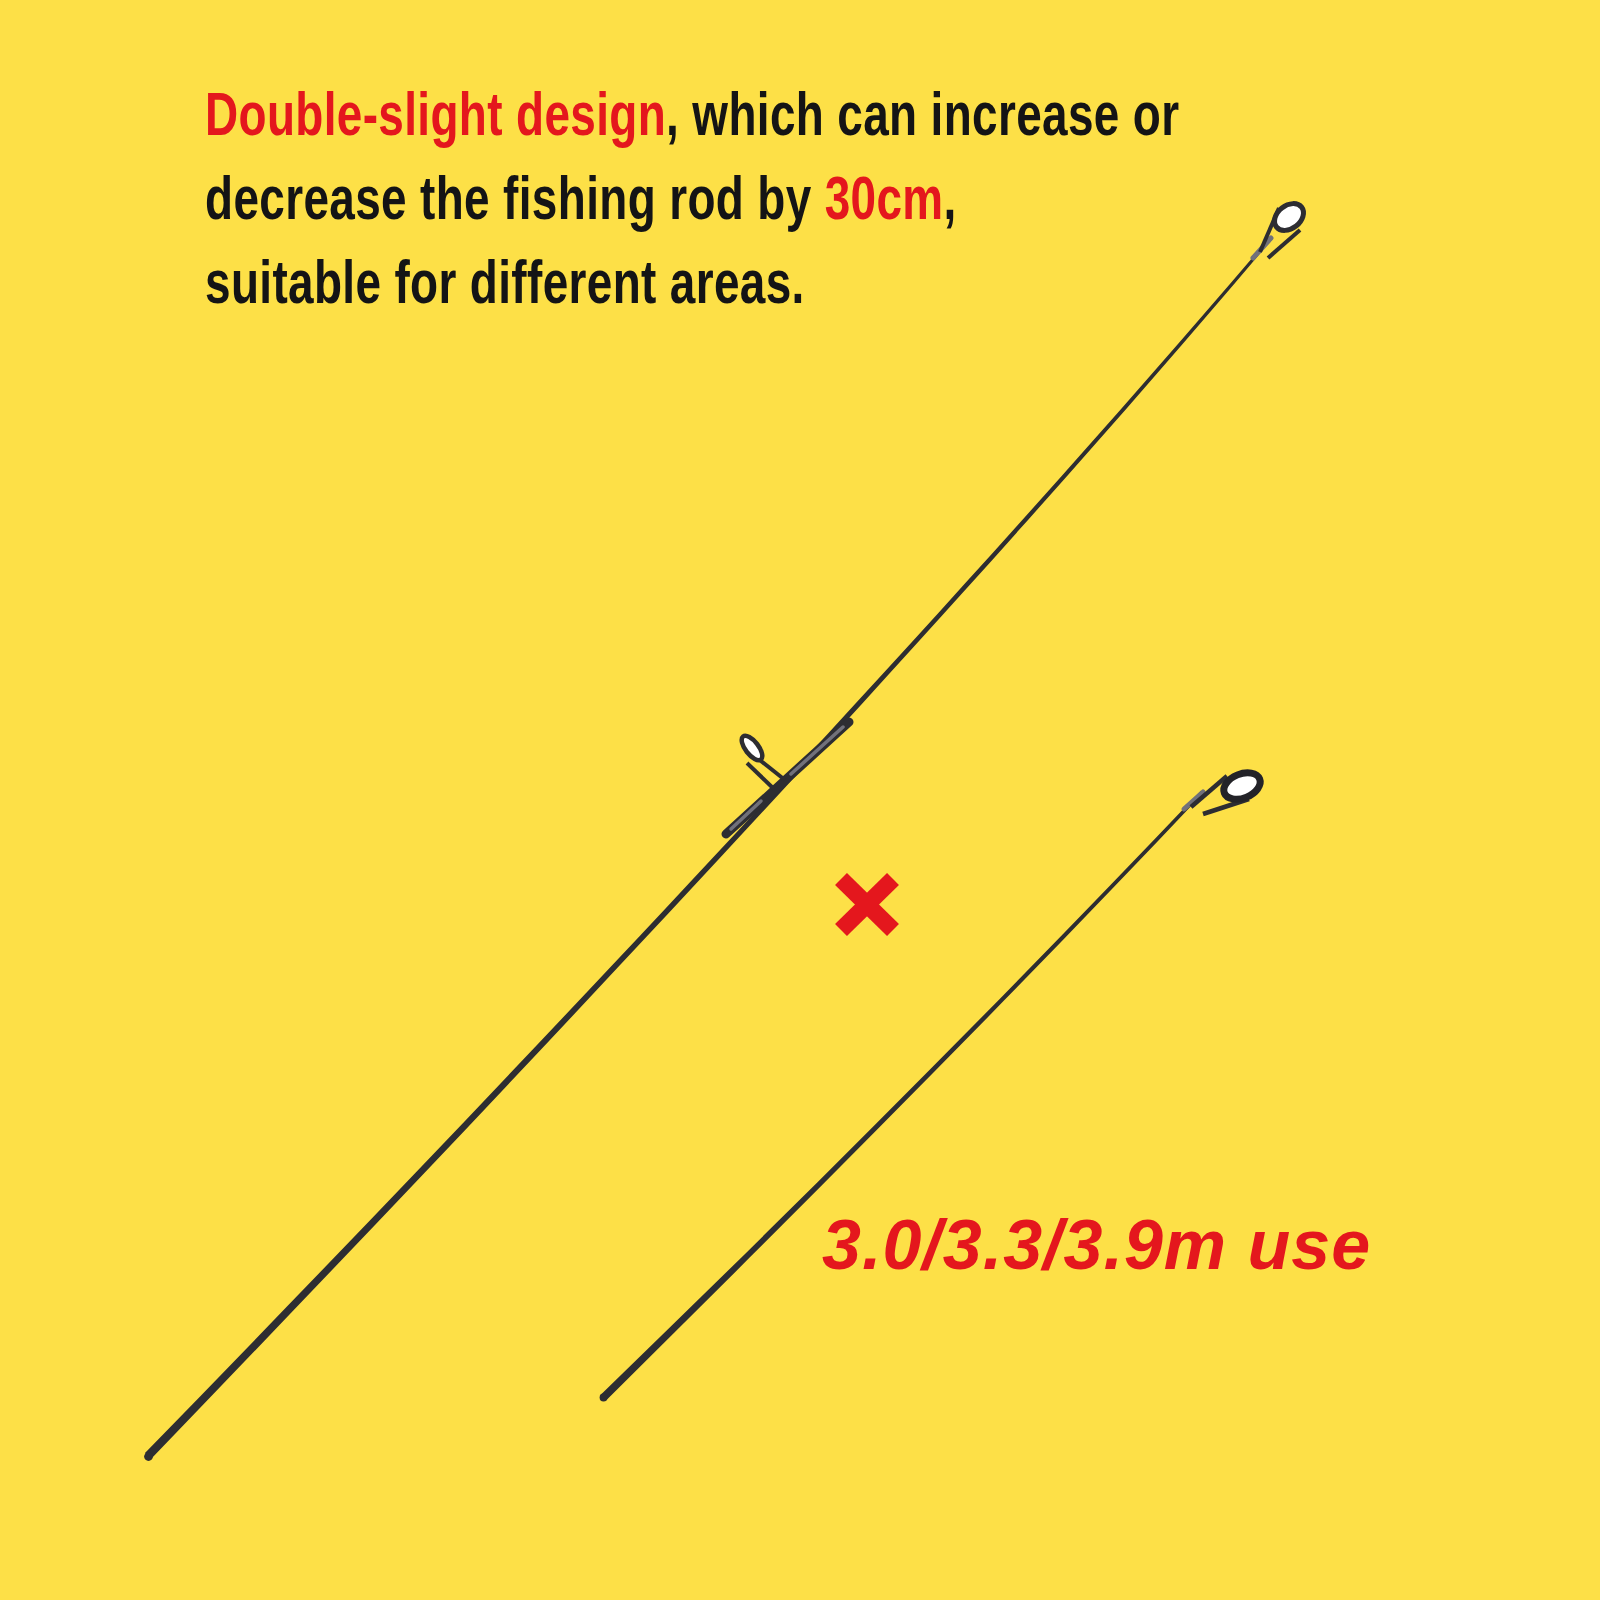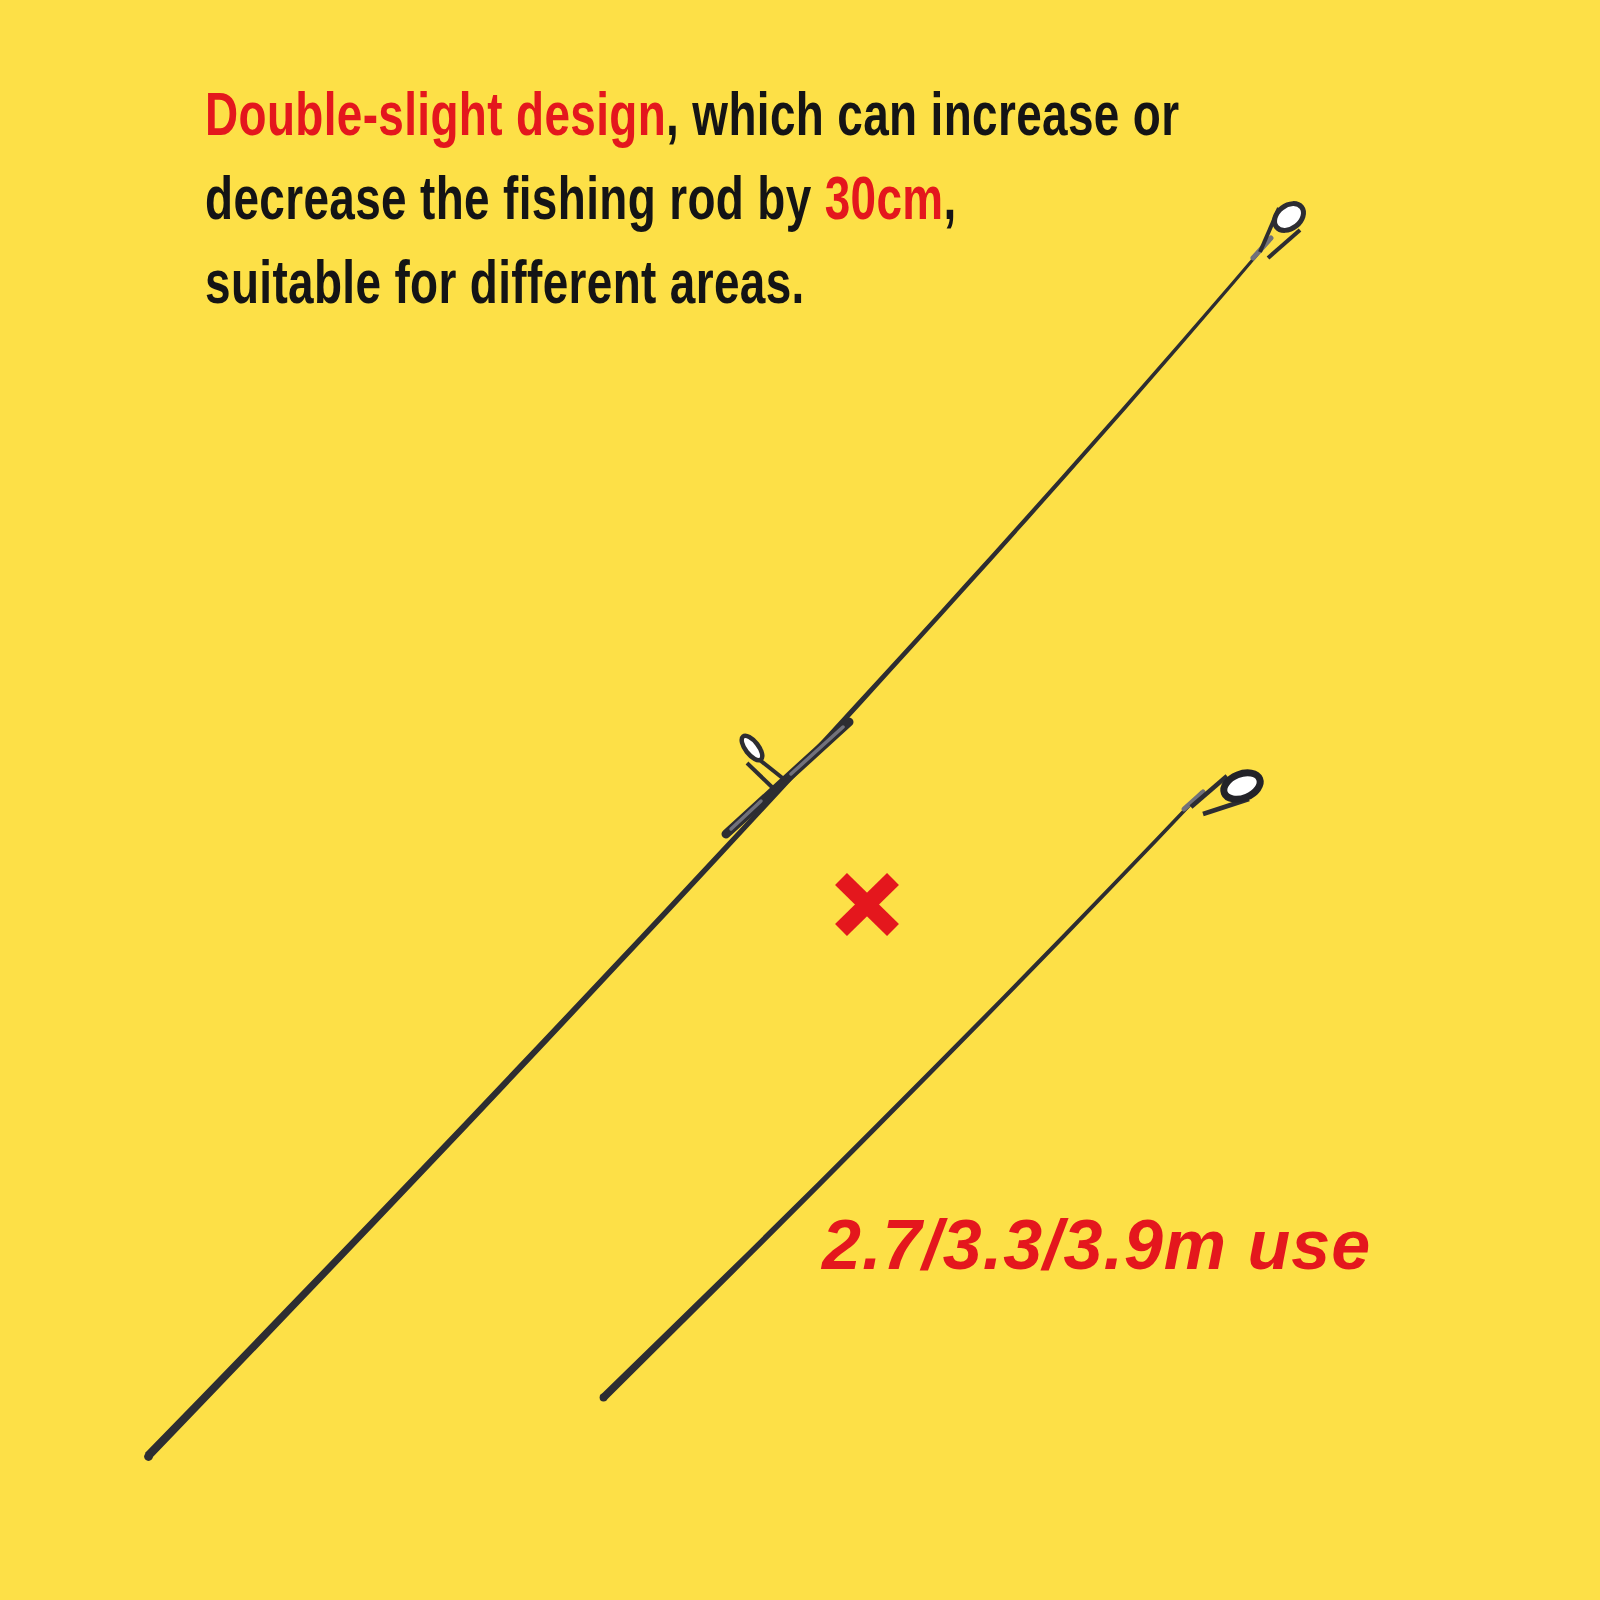--- a/index.html
+++ b/index.html
@@ -95,16 +95,16 @@
       </g>
     </g>
 
     <g>
       <line x1="841" y1="879" x2="893" y2="930" stroke="#e4171d" stroke-width="17" stroke-linecap="butt"></line>
       <line x1="893" y1="879" x2="841" y2="930" stroke="#e4171d" stroke-width="17" stroke-linecap="butt"></line>
     </g>
   </svg>
 
   <div class="caption">
-    <span>2.7/3.3/3.9m use</span>
+    <span>3.0/3.3/3.9m use</span>
   </div>
 
 </div>
 
 </body></html>

